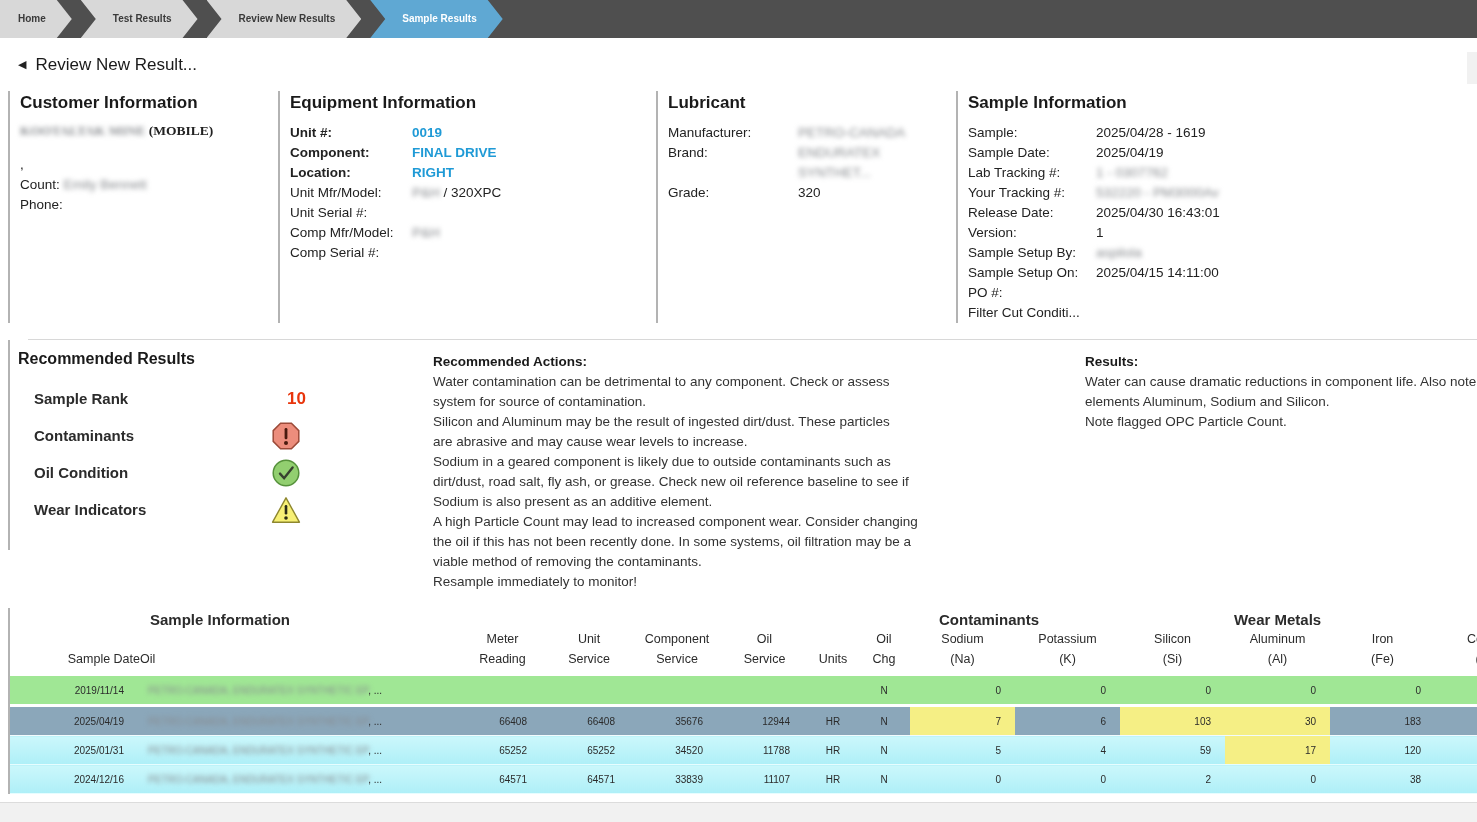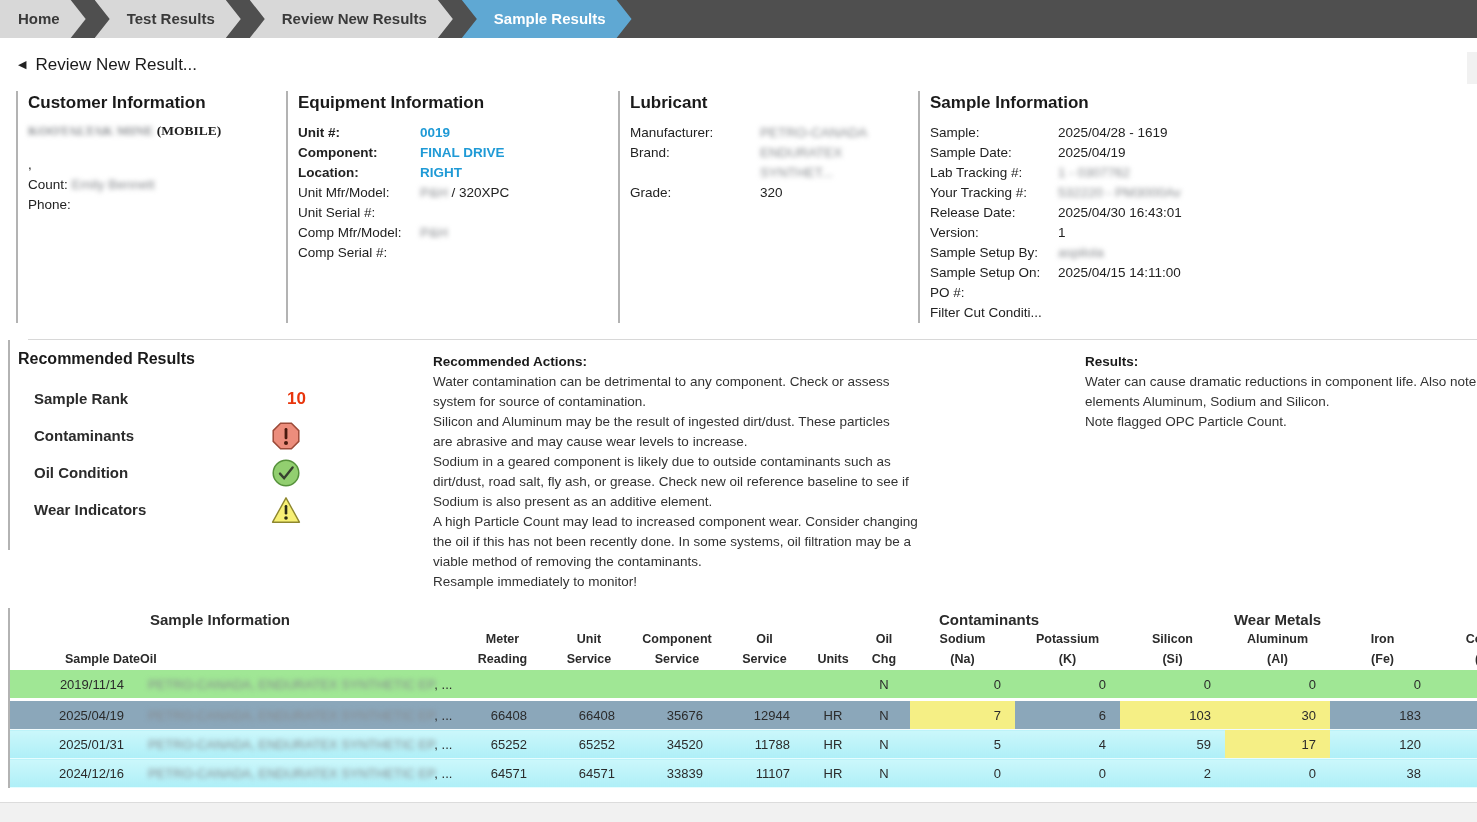--- a/index.html
+++ b/index.html
@@ -1,38 +1,38 @@
 <!DOCTYPE html>
 <html><head>
 <meta charset="utf-8">
 <style>
   html,body{margin:0;padding:0;overflow:hidden;}
   body{width:1477px;height:822px;position:relative;background:#fff;
        font-family:"Liberation Sans",sans-serif;color:#222;}
 
   
   .breadcrumb-bar{height:38px;background:#4f4f4f;display:flex;align-items:stretch;overflow:hidden;}
-  .crumb{background:#d8d8d8;color:#3a3a3a;font-weight:bold;font-size:15px;line-height:38px;
+  .crumb{background:#d8d8d8;color:#3a3a3a;font-weight:bold;font-size:10px;line-height:38px;
          padding:0 26px 0 32px;margin-left:9px;cursor:pointer;
          clip-path:polygon(0 0,calc(100% - 15px) 0,100% 50%,calc(100% - 15px) 100%,0 100%,15px 50%);}
   .crumb.first{margin-left:0;padding-left:18px;
          clip-path:polygon(0 0,calc(100% - 15px) 0,100% 50%,calc(100% - 15px) 100%,0 100%);}
   .crumb.active{background:#5fa8d3;color:#fff;}
 
   
   .back-row{padding:17px 0 10px 18px;font-size:17px;color:#1a1a1a;}
   .back-arrow{font-size:11px;vertical-align:2px;margin-right:9px;color:#222;}
   .back-link{cursor:pointer;}
 
   
   .panels{display:flex;margin:6px 0 16px 8px;}
   .panel{border-left:2px solid #b3b3b3;padding:0 0 0 10px;box-sizing:border-box;}
   .panel h2{font-size:17px;margin:2px 0 10px;color:#1a1a1a;}
-  .panel-customer{width:270px;min-height:192px;margin-left:8px;}
-  .panel-equipment{width:332px;min-height:192px;}
+  .panel-customer{width:270px;min-height:192px;}
+  .panel-equipment{width:378px;min-height:192px;}
   .panel-lubricant{width:300px;min-height:192px;}
   .panel-sample{width:505px;}
   .info-row{font-size:13.5px;line-height:20px;display:flex;}
   .info-row .lbl{flex:0 0 122px;}
   .panel-lubricant .info-row .lbl{flex:0 0 130px;}
   .panel-sample .info-row .lbl{flex:0 0 128px;}
   .b{font-weight:bold;}
   .link{color:#1f9ad6;font-weight:bold;cursor:pointer;}
   .blur{filter:blur(2.5px);color:#878a8e;}
   .cust-line{font-size:13.5px;line-height:20px;}
@@ -57,23 +57,23 @@
   .rec-line,.res-line{white-space:nowrap;}
   .results-block{position:absolute;left:1085px;top:12px;width:620px;
                  font-size:13.5px;line-height:20px;color:#333;}
 
   
   .table-wrap{margin-left:8px;border-left:2px solid #b3b3b3;}
   table{border-collapse:collapse;table-layout:fixed;width:1530px;}
   th,td{overflow:hidden;white-space:nowrap;color:#2b2b2b;}
   thead tr.grp th{font-size:15px;font-weight:bold;text-align:center;padding:3px 0 1px;}
   thead tr.grp th.gleft{text-align:left;padding-left:140px;}
-  thead tr.cols th{font-size:12.5px;font-weight:bold;vertical-align:bottom;
-                   padding:0 0 1px;line-height:20px;}
-  tbody td{height:26px;font-size:13px;}
+  thead tr.cols th{font-size:12.5px;font-weight:normal;vertical-align:bottom;
+                   padding:0 0 7px;line-height:20px;}
+  tbody td{height:26px;font-size:10px;}
   tr.baseline td{background-color:#a0e795;}
   tr.baseline{border-bottom:3px solid #fff;}
   tr.selected td{background-color:#8ba7ba;}
   tr.selected{border-bottom:1px solid #f2fbfd;}
   tr.history td{background-image:linear-gradient(180deg,#cbf7fb,#aeeff7);}
   tr.history{border-bottom:1px solid #e6fdff;}
   td.flag{background-color:#f5ef85 !important;background-image:none !important;}
   .cr16{text-align:right;padding-right:16px;}
   .cl8{text-align:left;padding-left:8px;}
   .cr18{text-align:right;padding-right:18px;}

